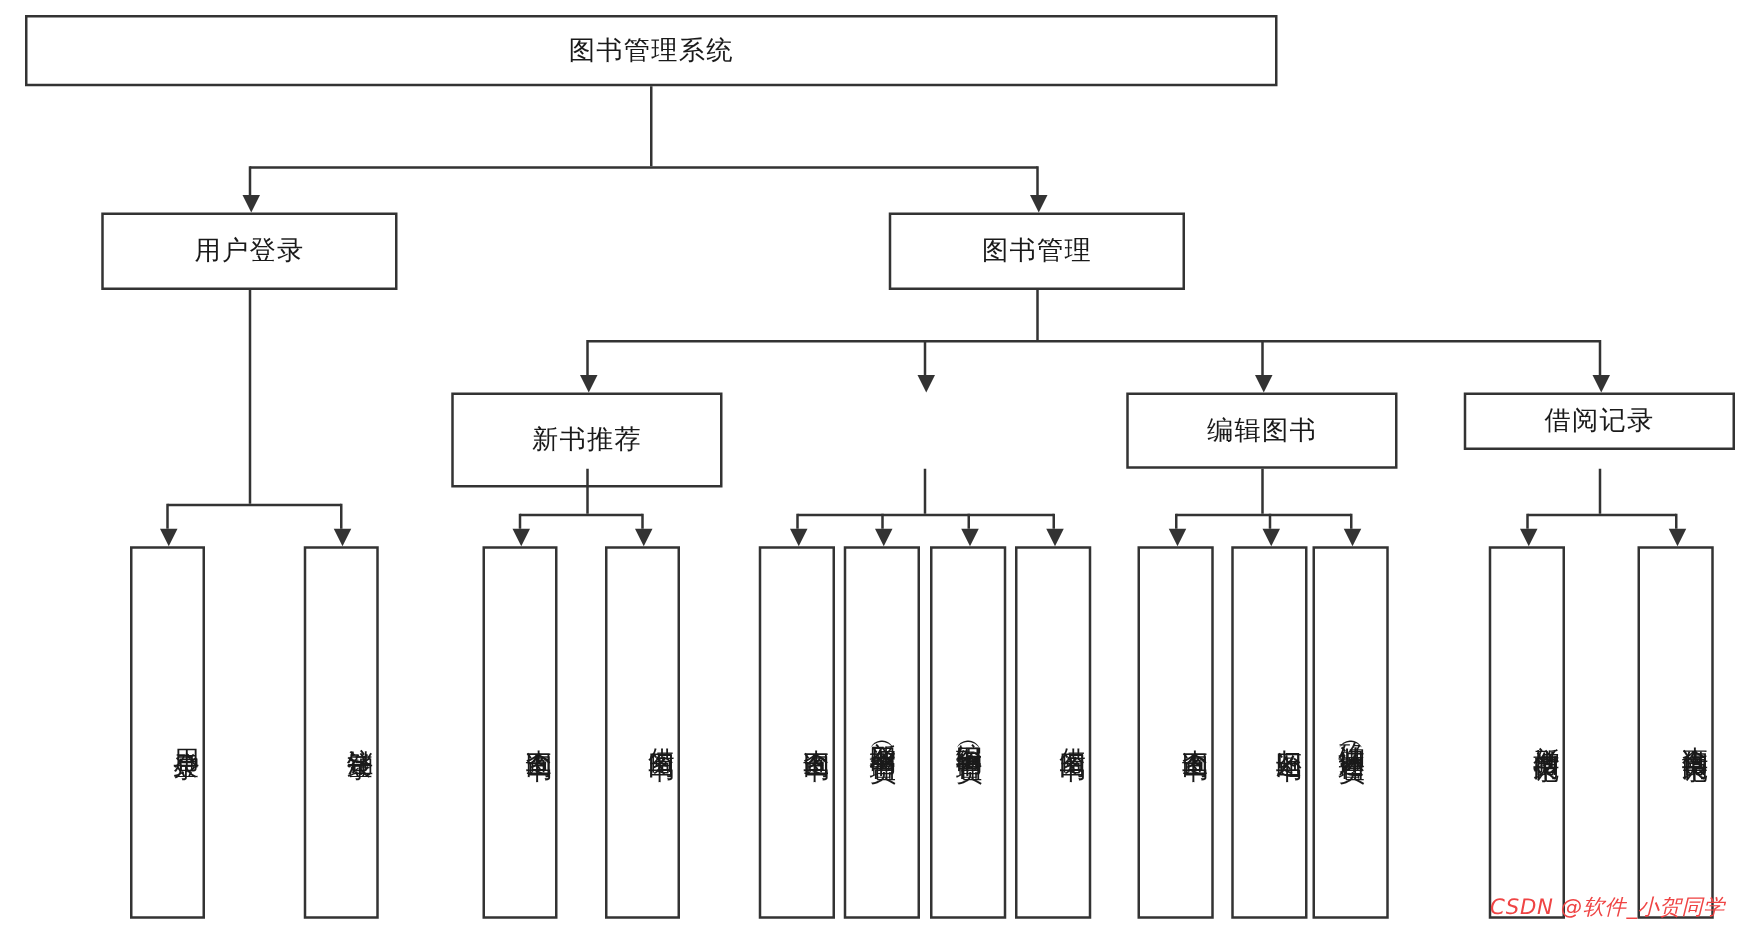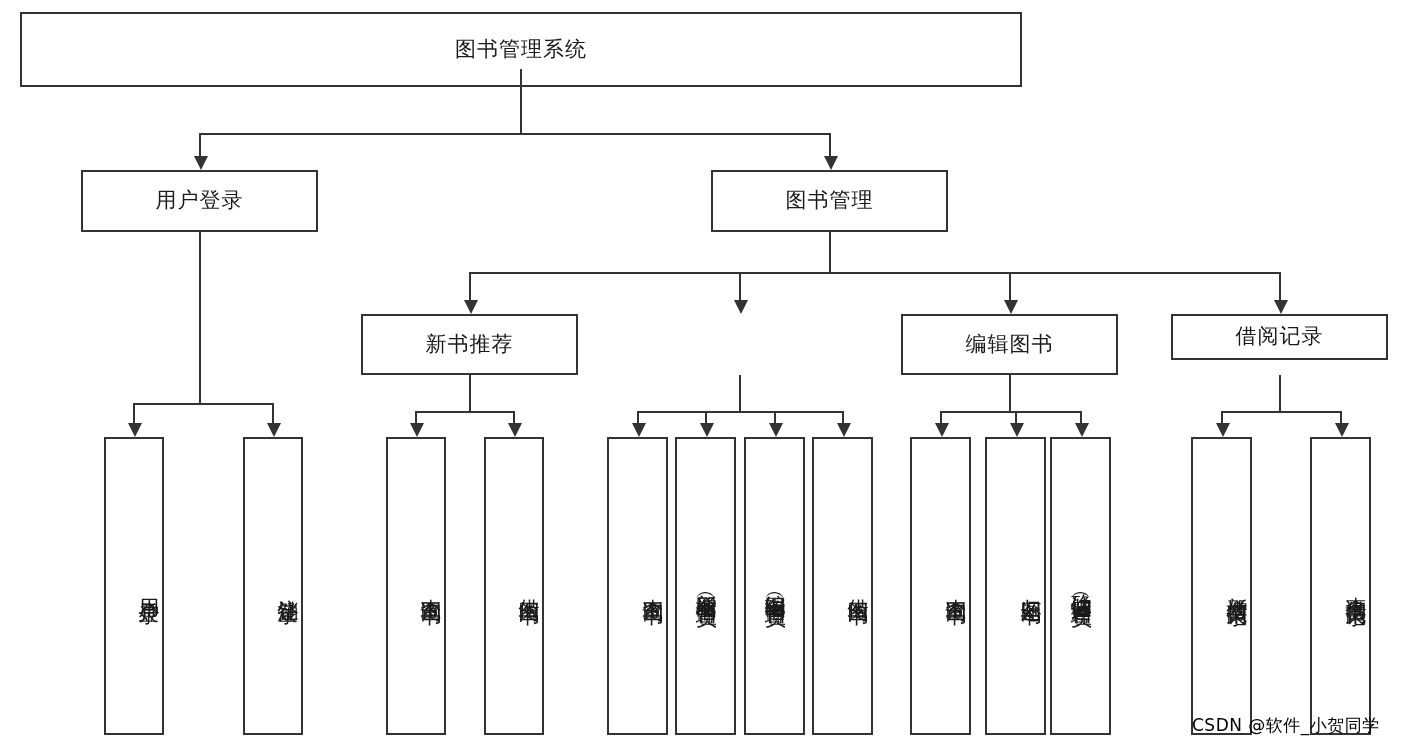--- a/index.html
+++ b/index.html
@@ -59,44 +59,45 @@
   .arrow {
     position: absolute;
     width: 0;
     height: 0;
     border-left: 7px solid transparent;
     border-right: 7px solid transparent;
     border-top: 14px solid #333333;
   }
   #watermark {
     position: absolute;
-    color: #000000;
+    color: #ef4444;
     font-size: 17px;
     letter-spacing: 0.5px;
     white-space: nowrap;
     pointer-events: none;
+    font-style: italic;
   }
 </style>
 </head>
 <body>
 
 <div id="canvas">
 
-  <div class="node horiz" id="node-title" style="left: 20px; top: 12px; width: 1002px; height: 75px;">
+  <div class="node horiz" id="node-title" style="left: 20px; top: 12px; width: 1002px; height: 57px;">
     <span class="node-label">图书管理系统</span>
   </div>
 
   <div class="node horiz" id="node-l2-0" style="left: 81px; top: 170px; width: 237px; height: 62px;">
     <span class="node-label">用户登录</span>
   </div>
   <div class="node horiz" id="node-l2-1" style="left: 711px; top: 170px; width: 237px; height: 62px;">
     <span class="node-label">图书管理</span>
   </div>
 
-  <div class="node horiz" id="node-l3-0" style="left: 361px; top: 314px; width: 217px; height: 61px;">
+  <div class="node horiz" id="node-l3-0" style="left: 361px; top: 314px; width: 217px; height: 76px;">
     <span class="node-label">新书推荐</span>
   </div>
   <div class="node horiz" id="node-l3-2" style="left: 901px; top: 314px; width: 217px; height: 61px;">
     <span class="node-label">编辑图书</span>
   </div>
   <div class="node horiz" id="node-l3-3" style="left: 1171px; top: 314px; width: 217px; height: 46px;">
     <span class="node-label">借阅记录</span>
   </div>
 
   <div class="node vert" id="leaf-0" style="left: 104px; top: 437px; width: 60px; height: 298px;">

